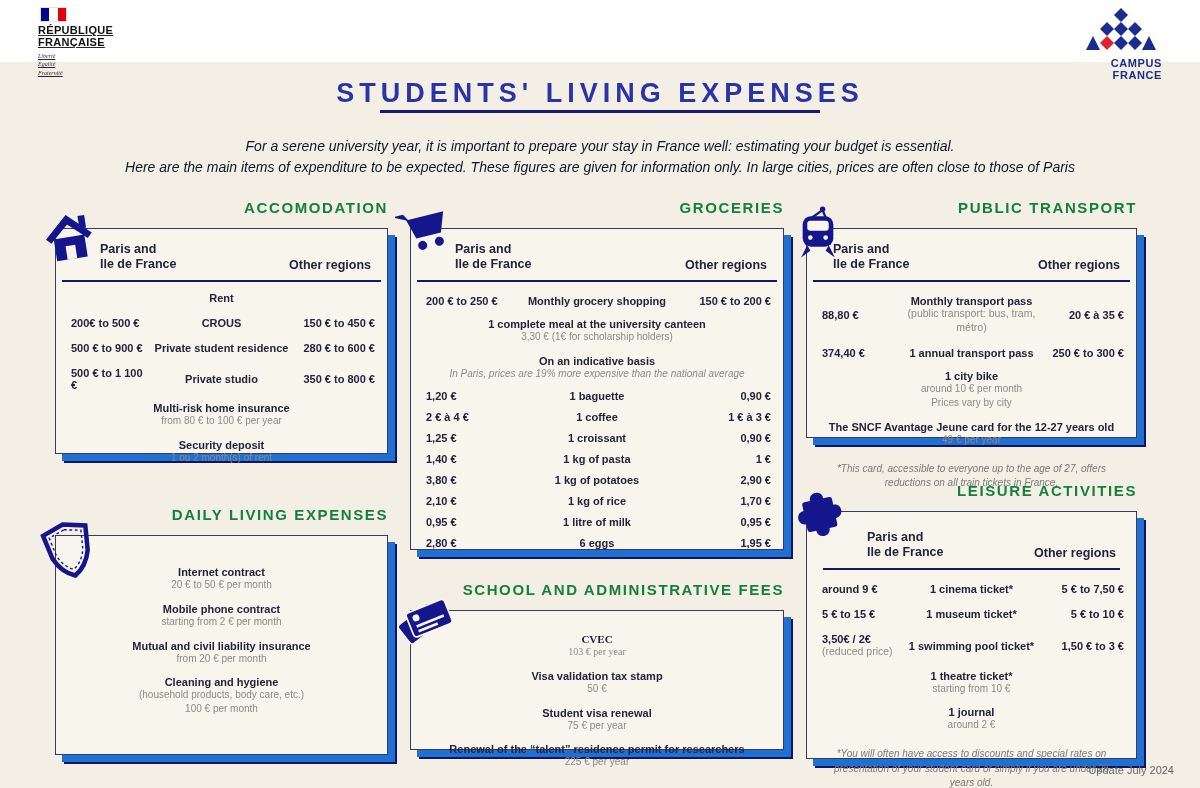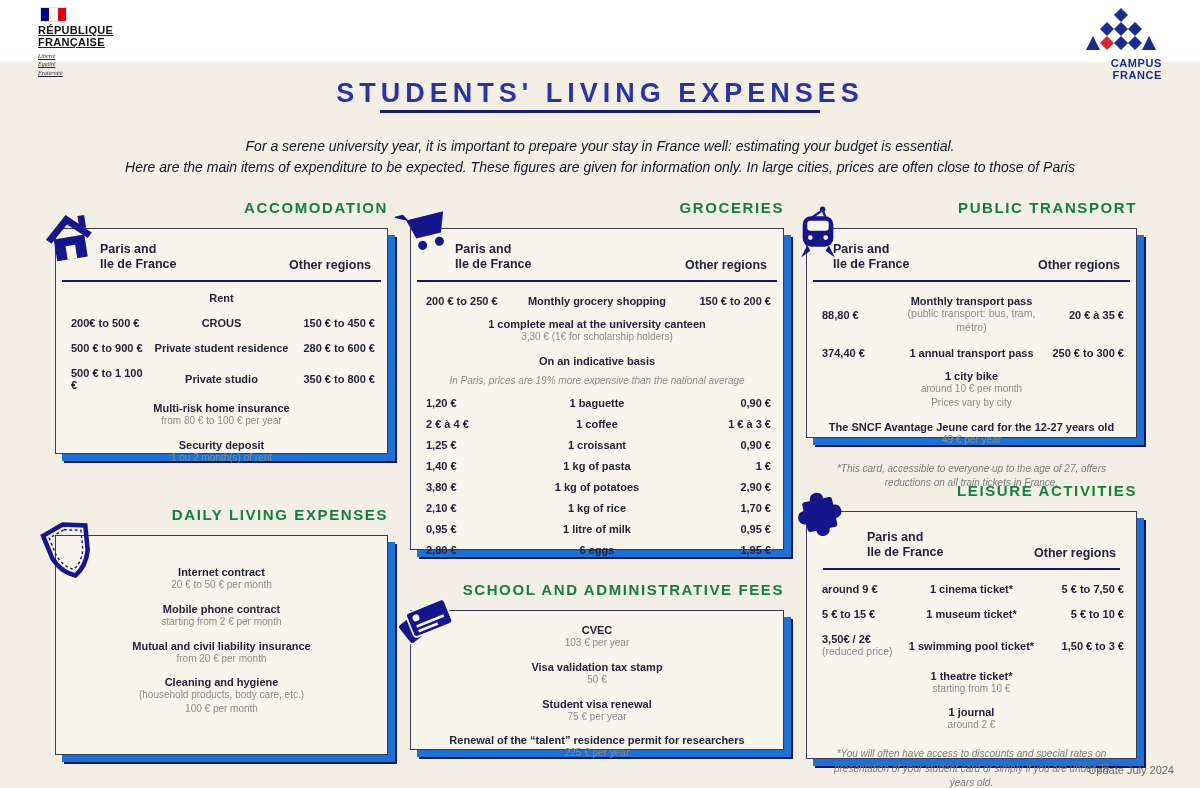--- a/index.html
+++ b/index.html
@@ -62,21 +62,21 @@
   .row3 .c-left  { width:27%; text-align:left; padding-left:5px; }
   .row3 .c-mid   { width:46%; text-align:center; }
   .row3 .c-right { width:27%; text-align:right; padding-right:2px; }
   .row3.tight { margin-top:9px; }
   .sub-gray { font-weight:normal; font-size:10.5px; color:#8a8a8a; line-height:1.3; }
 
   .note { text-align:center; margin-top:11px; }
   .note.big { }
   .note-title { font-weight:bold; font-size:11px; color:#23233d; }
   .note-line { font-size:10px; color:#8a8a8a; line-height:1.38; }
-  .note-line.italic { font-style:italic;margin-top:7px; }
+  .note-line.italic { font-style:italic; }
   .footnote { font-style:italic; font-size:10px; color:#7a7a7a; text-align:center; margin-top:15px; line-height:1.45; padding:0 22px; }
 
   
   #sec-accommodation { left:55px;  top:199px; width:333px; }
   #sec-groceries     { left:410px; top:199px; width:374px; }
   #sec-transport     { left:806px; top:199px; width:331px; }
   #sec-daily         { left:55px;  top:506px; width:333px; }
   #sec-school        { left:410px; top:581px; width:374px; }
   #sec-leisure       { left:806px; top:482px; width:331px; }
   #card-accommodation { height:226px; }
@@ -353,21 +353,21 @@
           <rect x="4" y="20" width="46" height="28" rx="4" fill="#16168c" stroke="#f8f5ec" stroke-width="2"></rect>
         </g>
         <g transform="rotate(-22 40 30)">
           <rect x="16" y="14" width="48" height="30" rx="4" fill="#16168c" stroke="#f8f5ec" stroke-width="2"></rect>
           <circle cx="26" cy="23" r="4" fill="#f8f5ec"></circle>
           <rect x="23" y="31" width="34" height="3" fill="#f8f5ec"></rect>
           <rect x="23" y="37" width="24" height="3" fill="#f8f5ec"></rect>
         </g>
       </svg>
     </span>
-    <div class="note" style="margin-top:3px;">
+    <div class="note" style="margin-top:12px;font-family:Liberation Serif, serif;">
       <div class="note-title">CVEC</div>
       <div class="note-line">103 € per year</div>
     </div>
     <div class="note">
       <div class="note-title">Visa validation tax stamp</div>
       <div class="note-line">50 €</div>
     </div>
     <div class="note">
       <div class="note-title">Student visa renewal</div>
       <div class="note-line">75 € per year</div>

